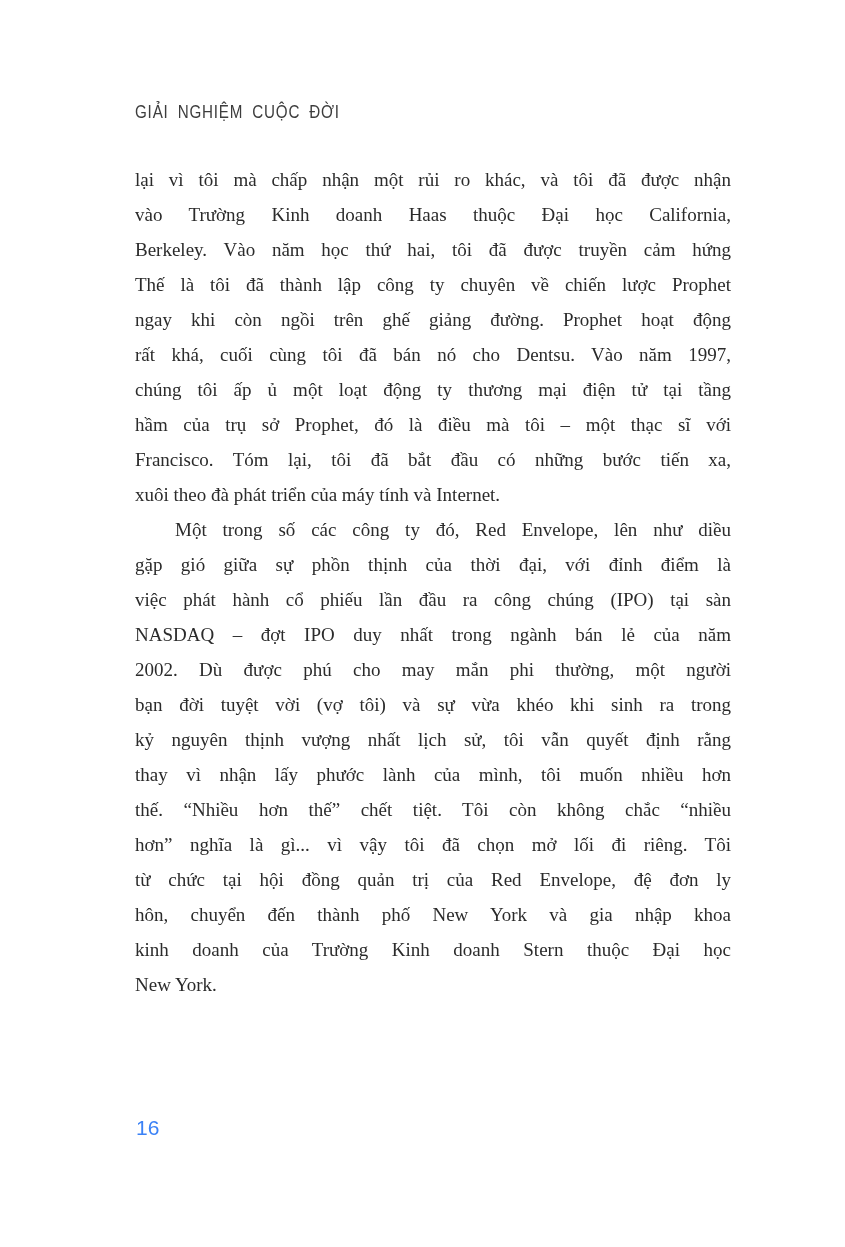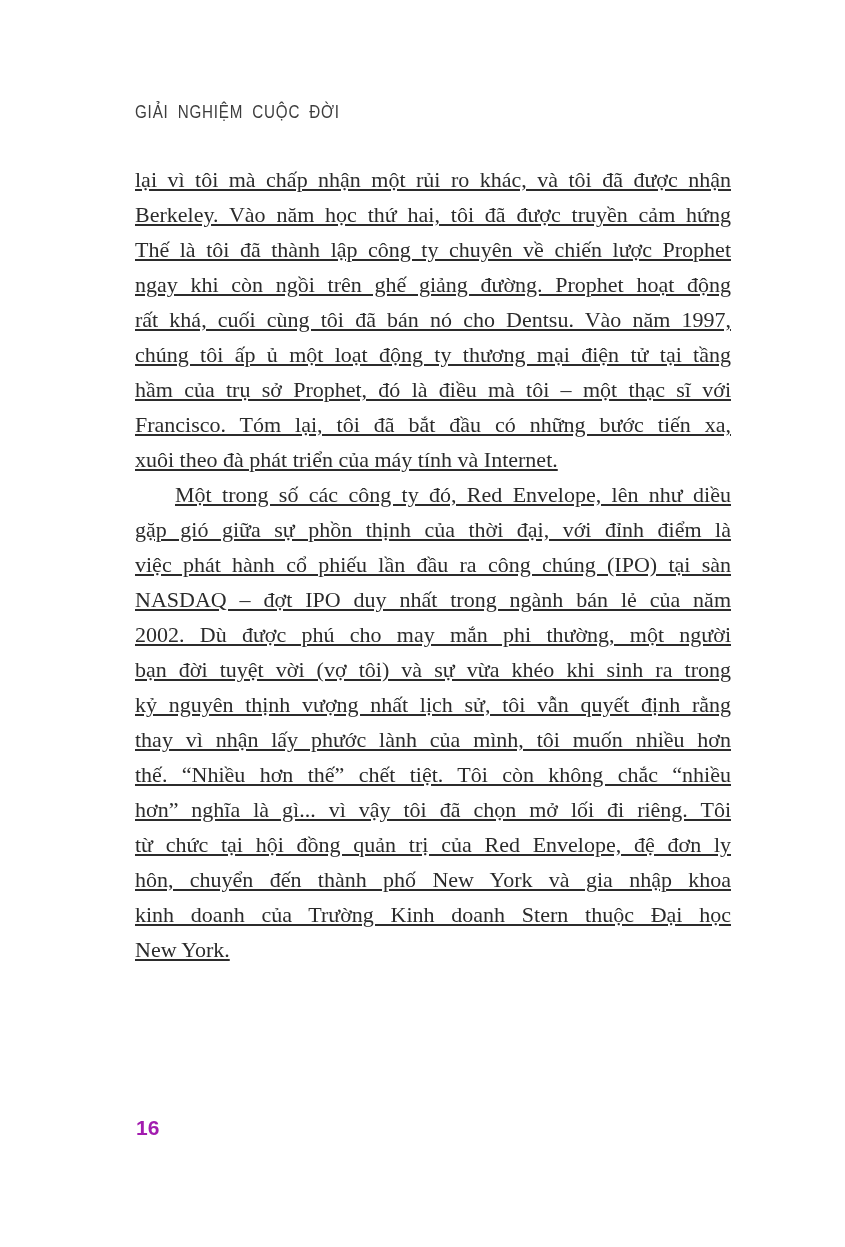--- a/index.html
+++ b/index.html
@@ -28,22 +28,21 @@
     transform: scaleX(0.8);
     transform-origin: left center;
     white-space: nowrap;
   }
   .content {
     position: absolute;
     left: 135px;
     top: 162px;
     width: 596px;
     color: var(--text-color, #2b2b2b);
-    font-size: 22px;
-    text-decoration: underline;
+    font-size: 19px;
   }
   .para { margin: 0; }
   .para + .para { }
   .line {
     height: 35px;
     line-height: 35px;
     text-align: justify;
     text-align-last: justify;
     white-space: normal;
     overflow: hidden;
@@ -53,35 +52,35 @@
   }
   .line.indent {
     padding-left: 40px;
   }
   .page-number {
     position: absolute;
     left: 136px;
     top: 1116px;
     font-family: "Liberation Sans", "DejaVu Sans", sans-serif;
     font-size: 21px;
-    color: #a21caf;
-    font-weight: bold;
+    color: #3b82f6;
   }
 </style>
 </head>
 <body>
 
 <div class="page">
 
   <div class="running-head">GIẢI NGHIỆM CUỘC ĐỜI</div>
 
   <div class="content">
 
     <div class="para">
       <div class="line">lại vì tôi mà chấp nhận một rủi ro khác, và tôi đã được nhận</div>
+      <div class="line">vào Trường Kinh doanh Haas thuộc Đại học California,</div>
       <div class="line">Berkeley. Vào năm học thứ hai, tôi đã được truyền cảm hứng</div>
       <div class="line">Thế là tôi đã thành lập công ty chuyên về chiến lược Prophet</div>
       <div class="line">ngay khi còn ngồi trên ghế giảng đường. Prophet hoạt động</div>
       <div class="line">rất khá, cuối cùng tôi đã bán nó cho Dentsu. Vào năm 1997,</div>
       <div class="line">chúng tôi ấp ủ một loạt động ty thương mại điện tử tại tầng</div>
       <div class="line">hầm của trụ sở Prophet, đó là điều mà tôi – một thạc sĩ với</div>
       <div class="line">Francisco. Tóm lại, tôi đã bắt đầu có những bước tiến xa,</div>
       <div class="line para-end">xuôi theo đà phát triển của máy tính và Internet.</div>
     </div>
 

